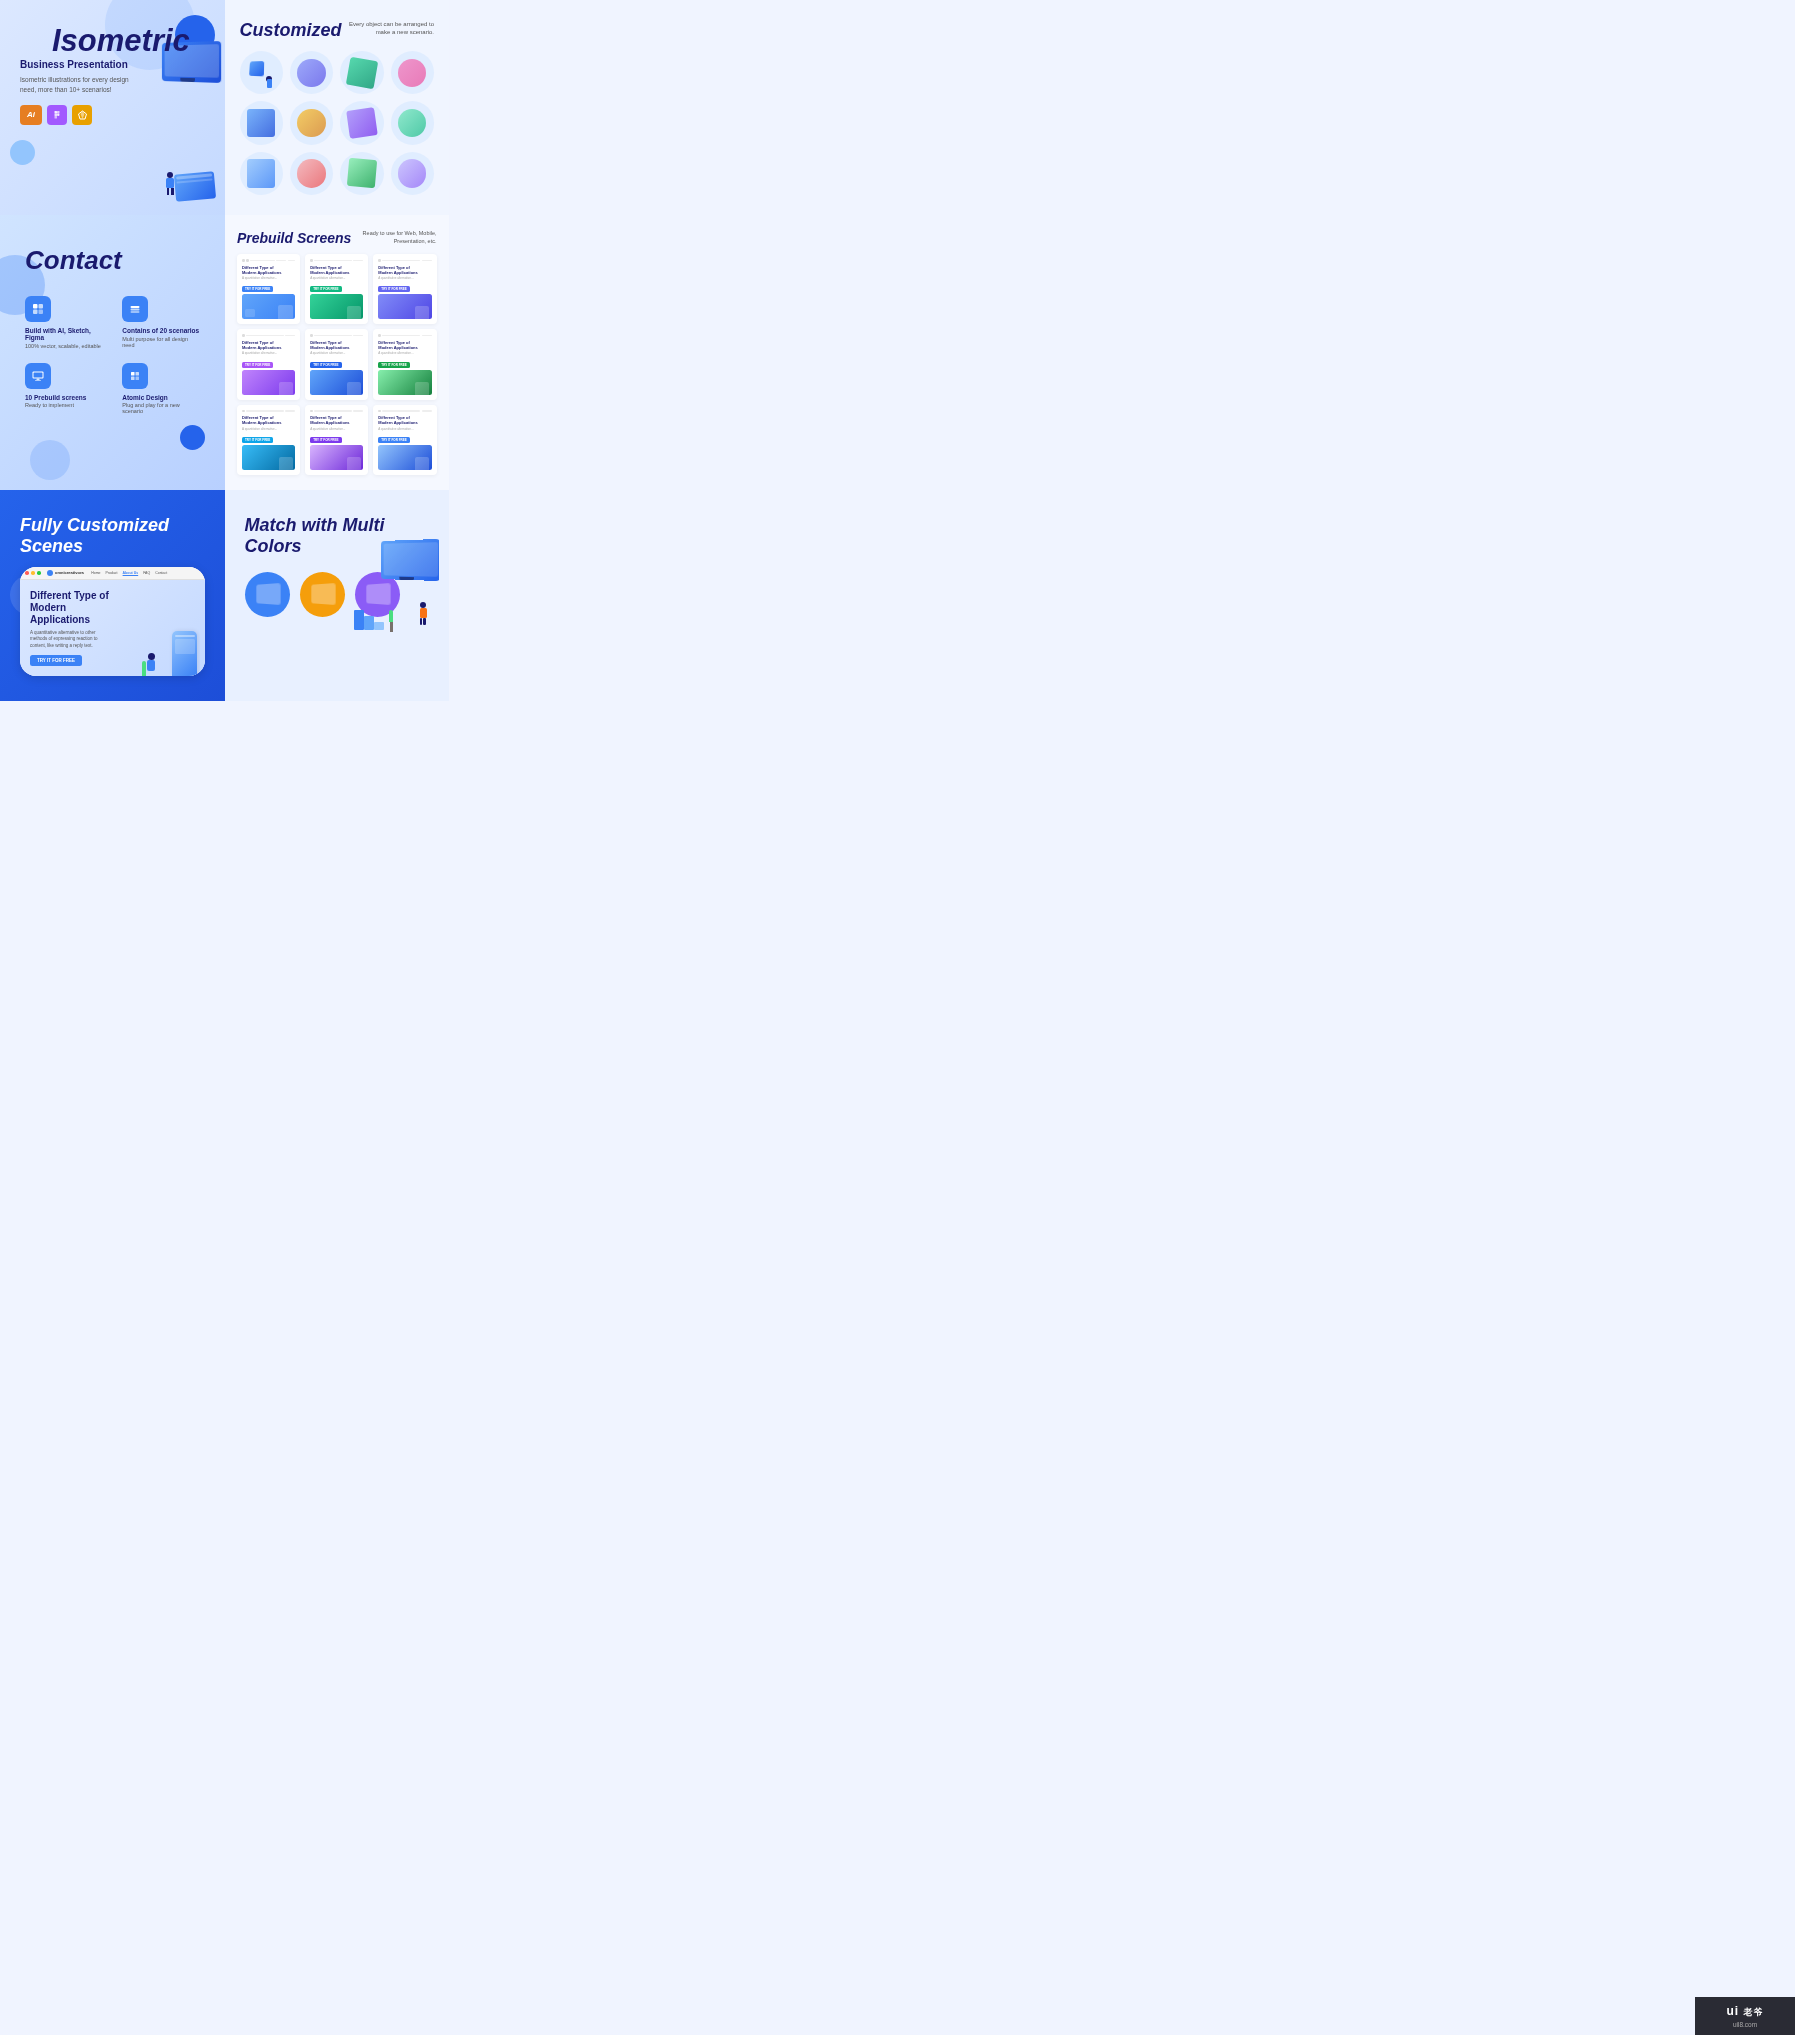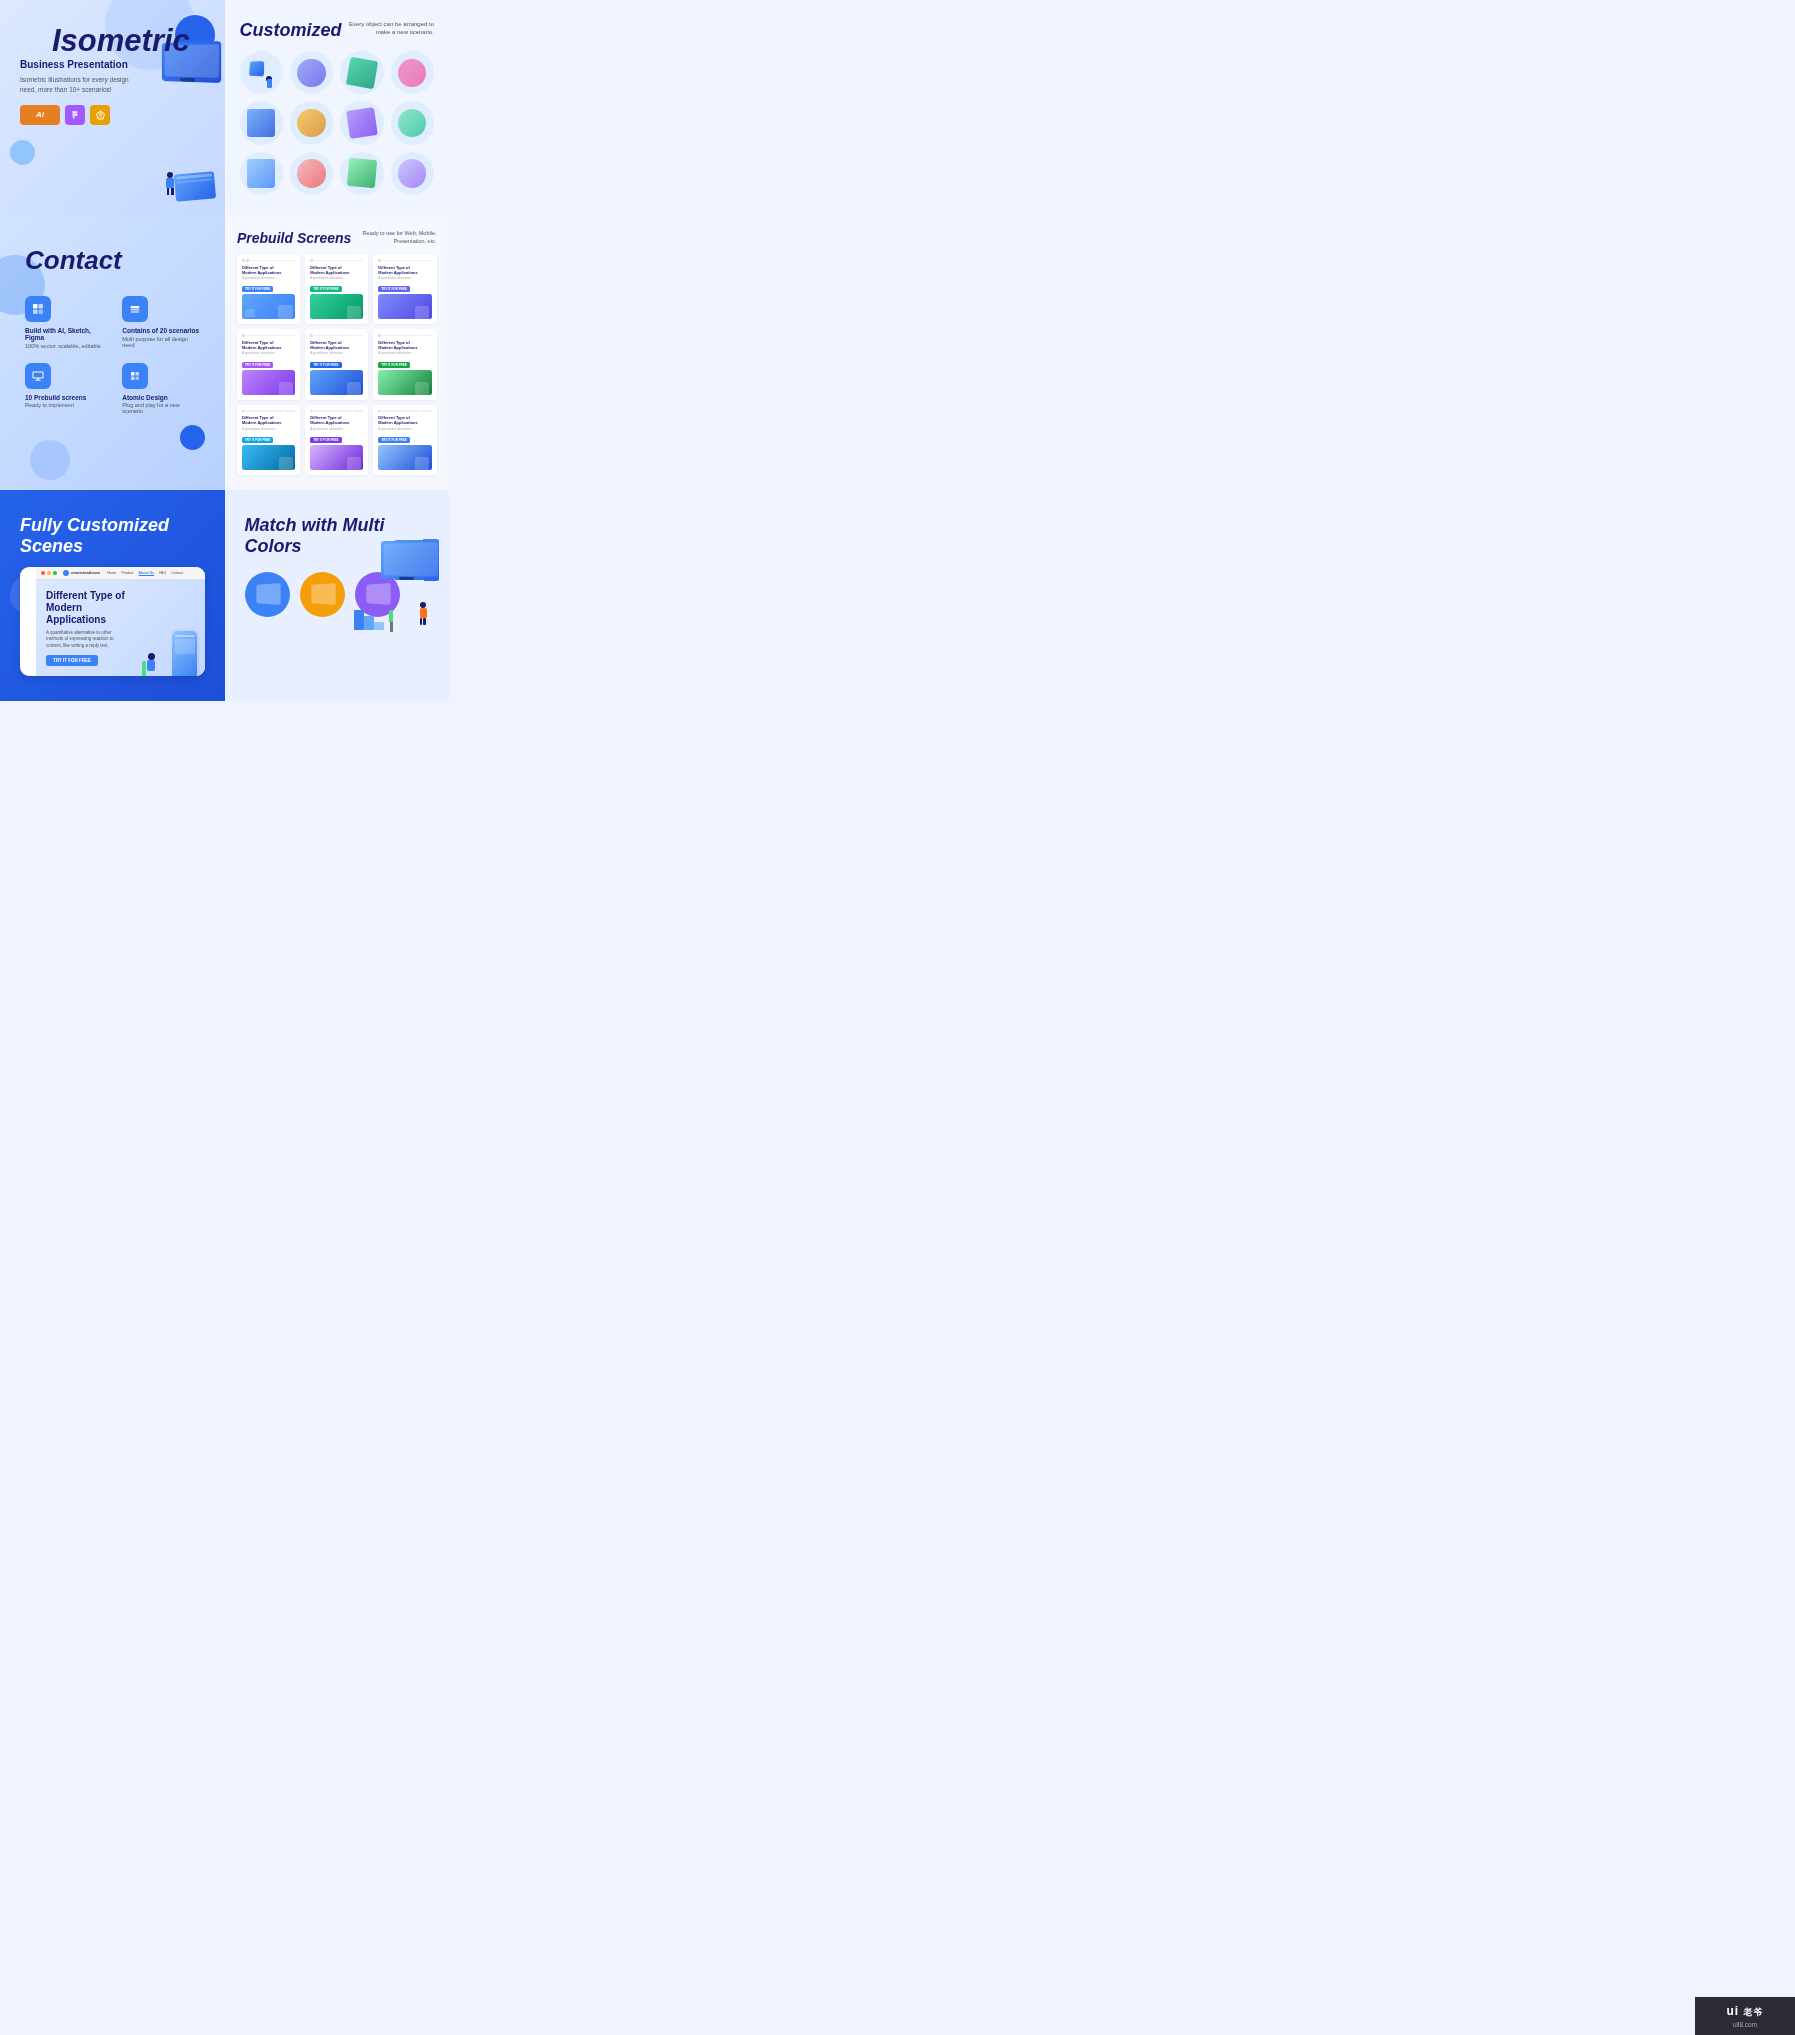--- a/index.html
+++ b/index.html
@@ -19,21 +19,21 @@
 
     <div style="position:absolute; width:90px; height:90px; border-radius:50%; background:rgba(59,130,246,0.12); top:-20px; right:30px;"></div>
     <div style="position:absolute; width:40px; height:40px; border-radius:50%; background:#2563eb; top:15px; right:10px;"></div>
     <div style="position:absolute; width:25px; height:25px; border-radius:50%; background:#93c5fd; bottom:50px; left:10px;"></div>
 
     <h1 style="font-size:31px; font-weight:900; color:#1a1a6e; font-style:italic; line-height:1; position:relative; z-index:2;margin-left:32px;">Isometric</h1>
     <h2 style="font-size:10px; font-weight:700; color:#1a1a6e; margin-top:3px; margin-bottom:5px; position:relative; z-index:2;">Business Presentation</h2>
     <p style="font-size:6.5px; color:#555; line-height:1.5; max-width:115px; margin-bottom:10px; position:relative; z-index:2;">Isometric illustrations for every design need, more than 10+ scenarios!</p>
 
     <div style="display:flex; gap:5px; position:relative; z-index:2;">
-      <div style="width:40px; height:20px; border-radius:4px; background:#e67e22; display:flex; align-items:center; justify-content:center; color:white; font-weight:900; font-size:8px; font-style:italic;">Ai</div>
+      <div style="width:22px; height:20px; border-radius:4px; background:#e67e22; display:flex; align-items:center; justify-content:center; color:white; font-weight:900; font-size:8px; font-style:italic;">Ai</div>
       <div style="width:20px; height:20px; border-radius:4px; background:#a259ff; display:flex; align-items:center; justify-content:center; color:white; font-weight:900; font-size:8px;">
         <svg width="10" height="10" viewBox="0 0 20 20">
           <rect x="5" y="2" width="5" height="5" rx="1" fill="white" opacity="0.9"></rect>
           <rect x="10" y="2" width="5" height="5" rx="1" fill="white" opacity="0.7"></rect>
           <rect x="5" y="7" width="5" height="5" rx="1" fill="white" opacity="0.8"></rect>
           <rect x="5" y="12" width="5" height="5" rx="1" fill="white" opacity="0.6"></rect>
           <circle cx="12.5" cy="9.5" r="2.5" fill="white" opacity="0.9"></circle>
         </svg>
       </div>
       <div style="width:20px; height:20px; border-radius:4px; background:#e8a000; display:flex; align-items:center; justify-content:center; color:white; font-weight:900; font-size:8px;">
@@ -338,21 +338,21 @@
 </div>
 
 <div class="section-row">
 
   <div style="width:50%; background:linear-gradient(135deg,#2563eb 0%,#1d4ed8 100%); padding:25px 20px; position:relative; overflow:hidden; min-height:190px;">
 
     <div style="position:absolute;width:40px;height:40px;border-radius:50%;background:rgba(255,255,255,0.12);left:10px;top:50%;transform:translateY(-50%);"></div>
 
     <h2 style="font-size:18px; font-weight:900; color:white; font-style:italic; margin-bottom:10px; position:relative; z-index:2;">Fully Customized Scenes</h2>
 
-    <div style="background:white; border-radius:9px; box-shadow:0 2px 10px rgba(0,0,0,0.15); overflow:hidden; position:relative; z-index:2;padding-left:16px;">
+    <div style="background:white; border-radius:16px; box-shadow:0 2px 10px rgba(0,0,0,0.15); overflow:hidden; position:relative; z-index:2;">
 
       <div style="background:#f5f5f5; padding:3px 5px; display:flex; align-items:center; gap:2.5px; border-bottom:0.5px solid #e0e0e0;">
         <div style="width:3.5px;height:3.5px;border-radius:50%;background:#ff5f57;"></div>
         <div style="width:3.5px;height:3.5px;border-radius:50%;background:#ffbd2e;"></div>
         <div style="width:3.5px;height:3.5px;border-radius:50%;background:#28ca41;"></div>
 
         <div style="display:flex; align-items:center; gap:2px; margin-left:4px;">
           <div style="width:6px;height:6px;border-radius:50%;background:#3b82f6;"></div>
           <span style="font-size:4px; font-weight:700; color:#333;">omnicreativora</span>
         </div>

